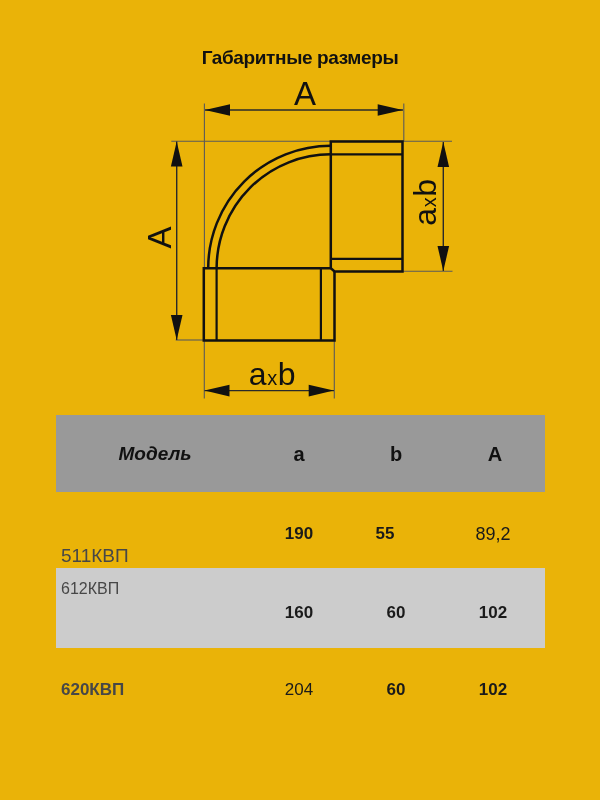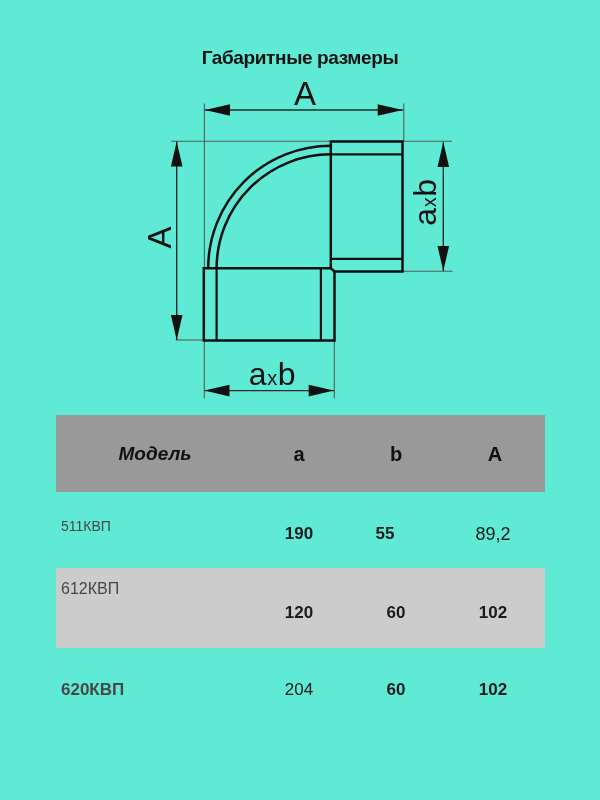--- a/index.html
+++ b/index.html
@@ -1,16 +1,16 @@
 <!DOCTYPE html>
 <html><head>
 <meta charset="utf-8">
 <style>
   html,body{margin:0;padding:0;background:#ffffff;}
-  .page{position:relative;width:600px;height:800px;background:#5eead4;overflow:hidden;
+  .page{position:relative;width:600px;height:800px;background:#eab308;overflow:hidden;
         font-family:"Liberation Sans",sans-serif;}
   .abs{position:absolute;}
 </style>
 </head>
 <body>
 <div class="page">
 
   <div class="abs" style="left:0;top:43.5px;width:600px;height:28px;line-height:28px;
        text-align:center;font-size:19px;font-weight:bold;letter-spacing:-0.37px;color:#111;">Габаритные размеры</div>
 
@@ -90,31 +90,31 @@
        font-weight:bold;color:#111;">a</div>
 
   <div class="abs" style="left:366px;top:443px;width:60px;text-align:center;font-size:20px;
        font-weight:bold;color:#111;">b</div>
 
   <div class="abs" style="left:465px;top:443px;width:60px;text-align:center;font-size:20px;
        font-weight:bold;color:#111;">A</div>
 
   <div class="abs" style="left:55.5px;top:568.2px;width:489.7px;height:80px;background:#cccccc;"></div>
 
-  <div class="abs" style="left:61px;top:518px;font-size:14px;color:#474747;">511КВП</div>
+  <div class="abs" style="left:61px;top:545px;font-size:19px;color:#474747;">511КВП</div>
 
   <div class="abs" style="left:269px;top:523.5px;width:60px;text-align:center;font-size:17px;font-weight:bold;color:#1a1a1a;">190</div>
 
   <div class="abs" style="left:355px;top:523.5px;width:60px;text-align:center;font-size:17px;font-weight:bold;color:#1a1a1a;">55</div>
 
   <div class="abs" style="left:463px;top:523.5px;width:60px;text-align:center;font-size:18px;font-weight:normal;color:#1a1a1a;">89,2</div>
 
   <div class="abs" style="left:61px;top:580px;font-size:16px;color:#474747;">612КВП</div>
 
-  <div class="abs" style="left:269px;top:602.5px;width:60px;text-align:center;font-size:17px;font-weight:bold;color:#1a1a1a;">120</div>
+  <div class="abs" style="left:269px;top:602.5px;width:60px;text-align:center;font-size:17px;font-weight:bold;color:#1a1a1a;">160</div>
 
   <div class="abs" style="left:366px;top:602.5px;width:60px;text-align:center;font-size:17px;font-weight:bold;color:#1a1a1a;">60</div>
 
   <div class="abs" style="left:463px;top:602.5px;width:60px;text-align:center;font-size:17px;font-weight:bold;color:#1a1a1a;">102</div>
 
   <div class="abs" style="left:61px;top:680px;font-size:17px;color:#474747;font-weight:bold;">620КВП</div>
 
   <div class="abs" style="left:269px;top:680px;width:60px;text-align:center;font-size:17px;font-weight:normal;color:#1a1a1a;">204</div>
 
   <div class="abs" style="left:366px;top:680px;width:60px;text-align:center;font-size:17px;font-weight:bold;color:#1a1a1a;">60</div>

